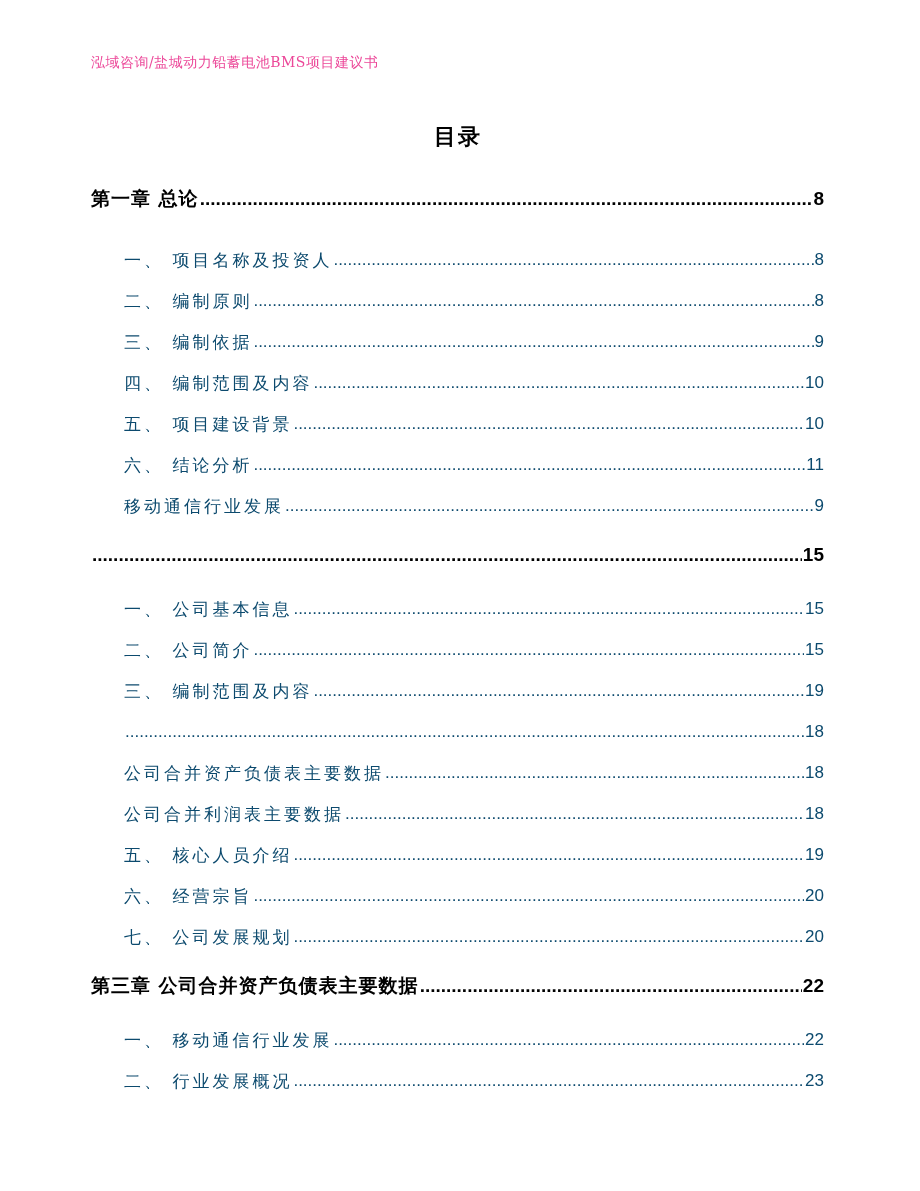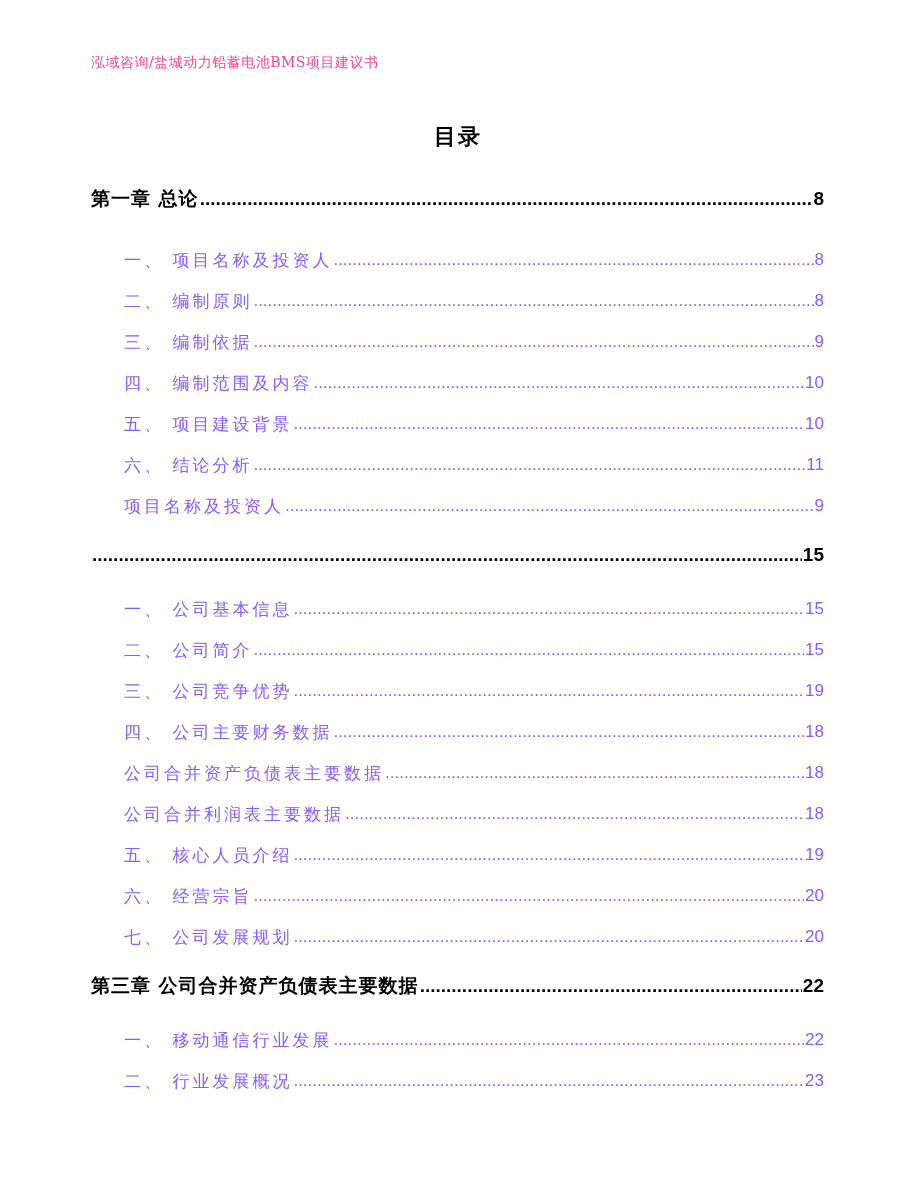--- a/index.html
+++ b/index.html
@@ -49,21 +49,21 @@
     }
     .toc-row.chapter {
       left: 91px;
       font-size: 19px;
       font-weight: bold;
       height: 30px;
     }
     .toc-row.section {
       left: 124px;
       font-size: 17px;
-      color: #8b5cf6;
+      color: #0c4a6e;
       height: 26px;
     }
     .toc-label {
       flex: 0 0 auto;
       letter-spacing: 3px;
     }
     .toc-row.chapter .toc-label {
       letter-spacing: 1px;
     }
     .toc-dots {
@@ -129,46 +129,45 @@
     <span class="toc-label">五、 项目建设背景</span>
     <span class="toc-dots"></span>
     <span class="toc-page">10</span>
   </div>
   <div class="toc-row section" style="top:452px">
     <span class="toc-label">六、 结论分析</span>
     <span class="toc-dots"></span>
     <span class="toc-page">11</span>
   </div>
   <div class="toc-row section" style="top:493px">
-    <span class="toc-label">项目名称及投资人</span>
+    <span class="toc-label">移动通信行业发展</span>
     <span class="toc-dots"></span>
     <span class="toc-page">9</span>
   </div>
 
   <div class="toc-row chapter" style="top:540px">
     <span class="toc-dots"></span>
     <span class="toc-page">15</span>
   </div>
   <div class="toc-row section" style="top:596px">
     <span class="toc-label">一、 公司基本信息</span>
     <span class="toc-dots"></span>
     <span class="toc-page">15</span>
   </div>
   <div class="toc-row section" style="top:637px">
     <span class="toc-label">二、 公司简介</span>
     <span class="toc-dots"></span>
     <span class="toc-page">15</span>
   </div>
   <div class="toc-row section" style="top:678px">
-    <span class="toc-label">三、 公司竞争优势</span>
+    <span class="toc-label">三、 编制范围及内容</span>
     <span class="toc-dots"></span>
     <span class="toc-page">19</span>
   </div>
   <div class="toc-row section" style="top:719px">
-    <span class="toc-label">四、 公司主要财务数据</span>
     <span class="toc-dots"></span>
     <span class="toc-page">18</span>
   </div>
   <div class="toc-row section" style="top:760px">
     <span class="toc-label">公司合并资产负债表主要数据</span>
     <span class="toc-dots"></span>
     <span class="toc-page">18</span>
   </div>
   <div class="toc-row section" style="top:801px">
     <span class="toc-label">公司合并利润表主要数据</span>

